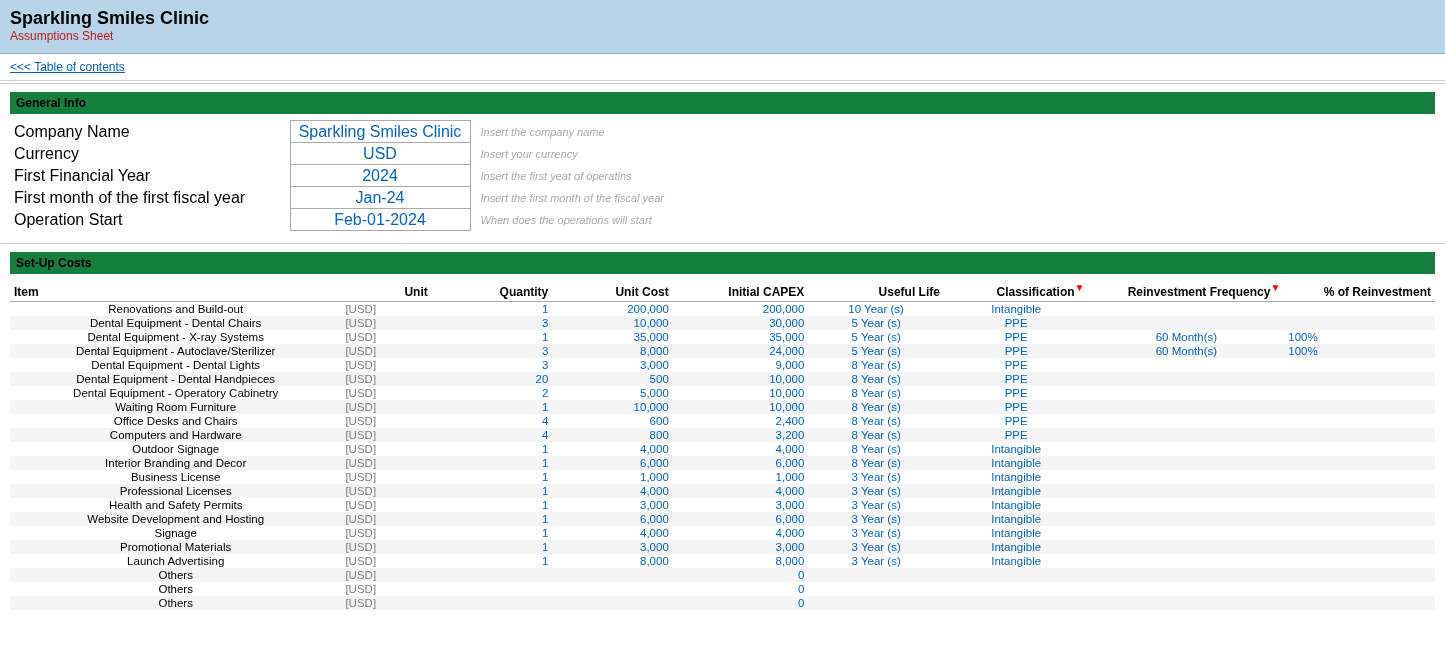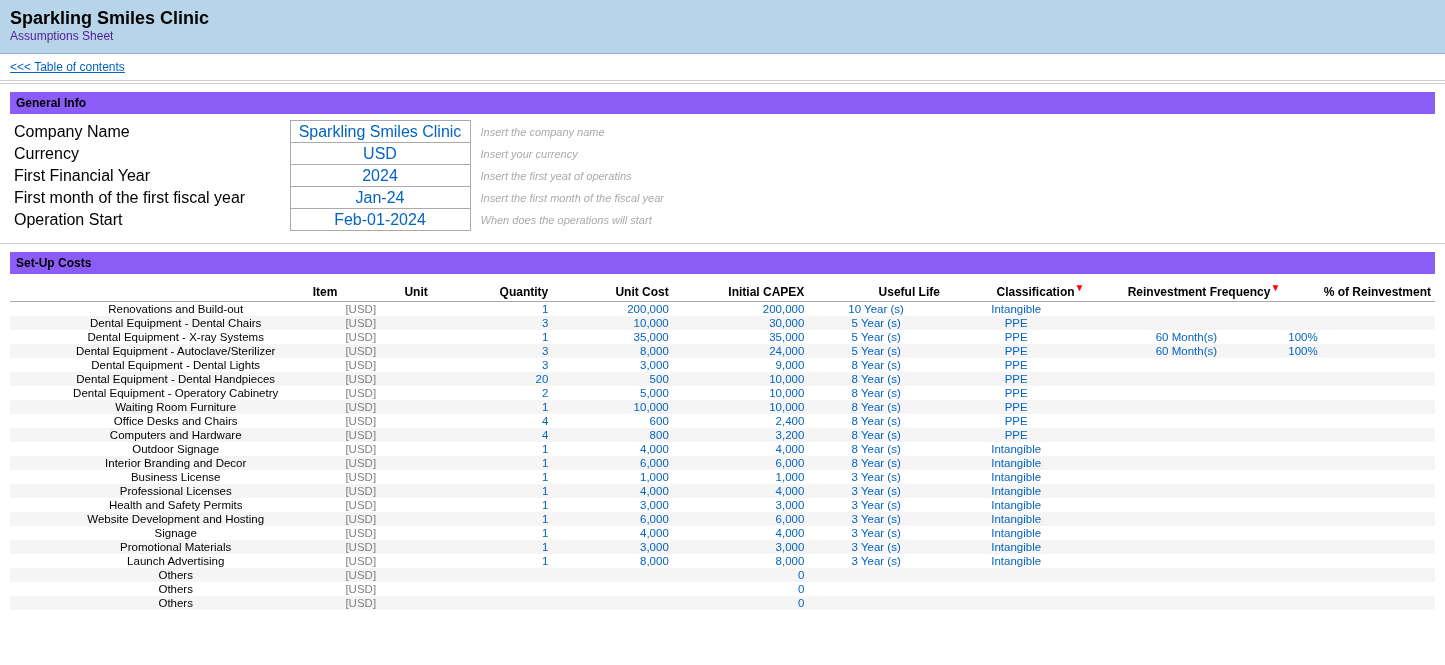--- a/index.html
+++ b/index.html
@@ -10,40 +10,40 @@
       padding: 8px 10px 10px 10px;
       border-bottom: 1px solid #8ab0cc;
     }
     .header-bar h1 {
       font-size: 18px;
       font-weight: bold;
       color: #000;
     }
     .header-bar .subtitle {
       font-size: 12px;
-      color: #4c1d95;
+      color: #b91c1c;
     }
 
     .toc-bar {
       padding: 6px 10px;
       border-bottom: 1px solid #ccc;
     }
     .toc-bar a {
       color: #0563c1;
       text-decoration: underline;
       font-size: 12px;
       cursor: pointer;
     }
 
     .section {
       padding: 6px 10px;
     }
 
     .section-header {
-      background: #8b5cf6;
+      background: #15803d;
       padding: 4px 6px;
       font-weight: bold;
       font-size: 12px;
       margin-bottom: 6px;
     }
 
     .general-info-table {
       width: 100%;
       border-collapse: collapse;
       margin-bottom: 4px;
@@ -79,21 +79,21 @@
     }
     .setup-table th {
       text-align: right;
       font-weight: bold;
       padding: 2px 4px;
       border-bottom: 1px solid #aaa;
       font-size: 12px;
       vertical-align: bottom;
     }
     .setup-table th.left-align {
-      text-align: right;
+      text-align: left;
     }
     .setup-table td {
       padding: 1px 4px;
       vertical-align: middle;
     }
     .setup-table td.item-col {
       text-align: center;
       color: #000;
     }
     .setup-table td.unit-col {

